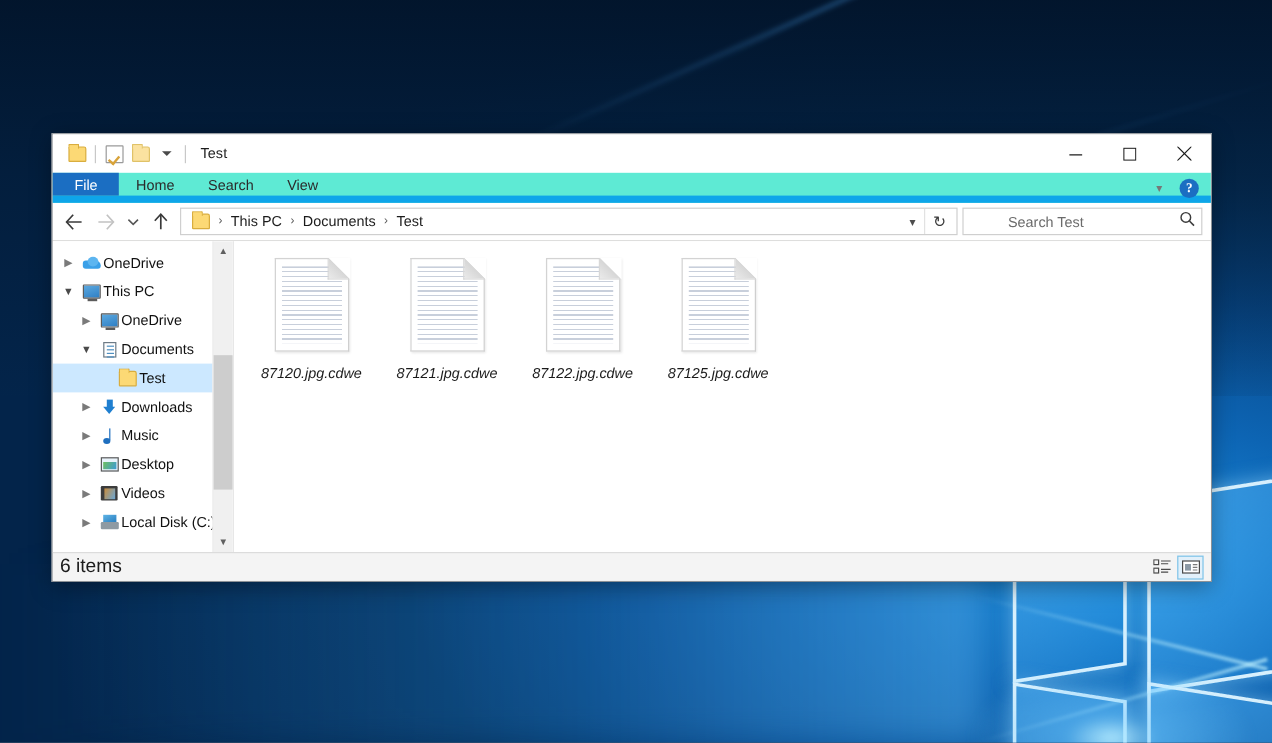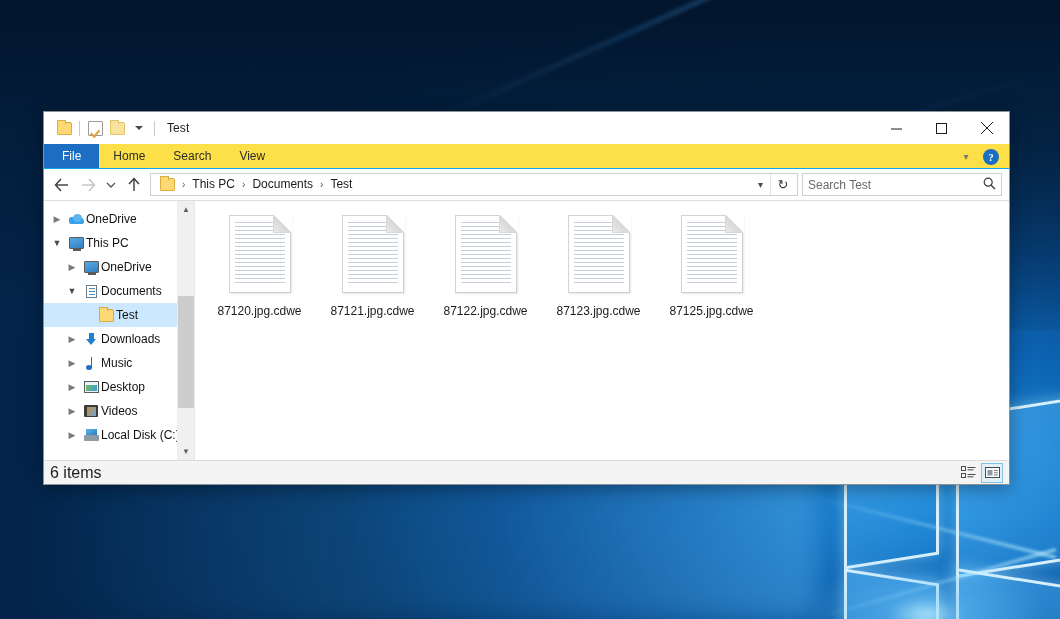--- a/index.html
+++ b/index.html
@@ -126,23 +126,23 @@
   }
   .wc {
     width: 45px; height: 32px; display: flex; align-items: center; justify-content: center;
     color: #1c1c1c;
   }
   .wc svg { display: block; }
 
   
   .ribbon {
     height: 25px; flex: 0 0 25px;
-    border-bottom: 1px solid #0ea5e9;
+    border-bottom: 6px solid #0ea5e9;
     display: flex; align-items: stretch; position: relative;
-    background: #fde047;
+    background: #5eead4;
   }
   .tab {
     font-size: 12px; color: #2b2b2b;
     display: flex; align-items: center; padding: 0 14px;
   }
   .tab.file {
     background: #1b6ec2; color: #ffffff; padding: 0 18px; margin-left: 0;
   }
   .ribbon-right {
     position: absolute; right: 4px; top: 0; height: 25px;
@@ -181,21 +181,21 @@
   }
   .addr-right { margin-left: auto; display: flex; align-items: center; }
   .addr-caret { color: #4d4d4d; font-size: 10px; padding: 0 7px; }
   .addr-div { width: 1px; height: 21px; background: #e2e2e2; }
   .refresh { width: 24px; text-align: center; color: #3c3c3c; font-size: 13px; }
   .searchbox {
     width: 200px; height: 23px; margin-left: 4px;
     border: 1px solid #cfcfcf; background: #fff;
     display: flex; align-items: center; padding: 0 5px;
   }
-  .search-ph { font-size: 12px; color: #6b6b6b; flex: 1 1 auto; }
+  .search-ph { font-size: 12px; color: #6b6b6b; flex: 1 1 auto; margin-left: 32px; }
   .search-ico { color: #3c3c3c; }
 
   
   .body {
     flex: 1 1 auto; display: flex; min-height: 0;
     border-top: 1px solid #dededd;
   }
   .navpane {
     width: 150px; flex: 0 0 150px; background: #ffffff;
     position: relative; overflow: hidden;
@@ -294,20 +294,21 @@
   }
   .sb-track { flex: 1 1 auto; width: 17px; position: relative; }
   .sb-thumb {
     position: absolute; left: 0; top: 78px; width: 17px; height: 112px; background: #cdcdcd;
   }
 
   .filepane {
     flex: 1 1 auto; background: #ffffff; position: relative;
     border-left: 1px solid #e7e7e7;
     padding: 10px 0 0 8px;
+    font-style: italic;
   }
   .grid { display: flex; flex-wrap: wrap; align-content: flex-start; }
   .fileitem {
     width: 113px; height: 112px;
     display: flex; flex-direction: column; align-items: center;
     padding-top: 4px;
   }
   .doc-ico {
     width: 62px; height: 78px; position: relative;
     background: #ffffff;
@@ -573,27 +574,20 @@
                 <div class="doc-fold"></div>
               </div>
               <div class="fname">87121.jpg.cdwe</div>
             </div>
             <div class="fileitem">
               <div class="doc-ico">
                 <div class="doc-lines"></div>
                 <div class="doc-fold"></div>
               </div>
               <div class="fname">87122.jpg.cdwe</div>
-            </div>
-            <div class="fileitem">
-              <div class="doc-ico">
-                <div class="doc-lines"></div>
-                <div class="doc-fold"></div>
-              </div>
-              <div class="fname">87123.jpg.cdwe</div>
             </div>
             <div class="fileitem">
               <div class="doc-ico">
                 <div class="doc-lines"></div>
                 <div class="doc-fold"></div>
               </div>
               <div class="fname">87125.jpg.cdwe</div>
             </div>
           </div>
       </div>

